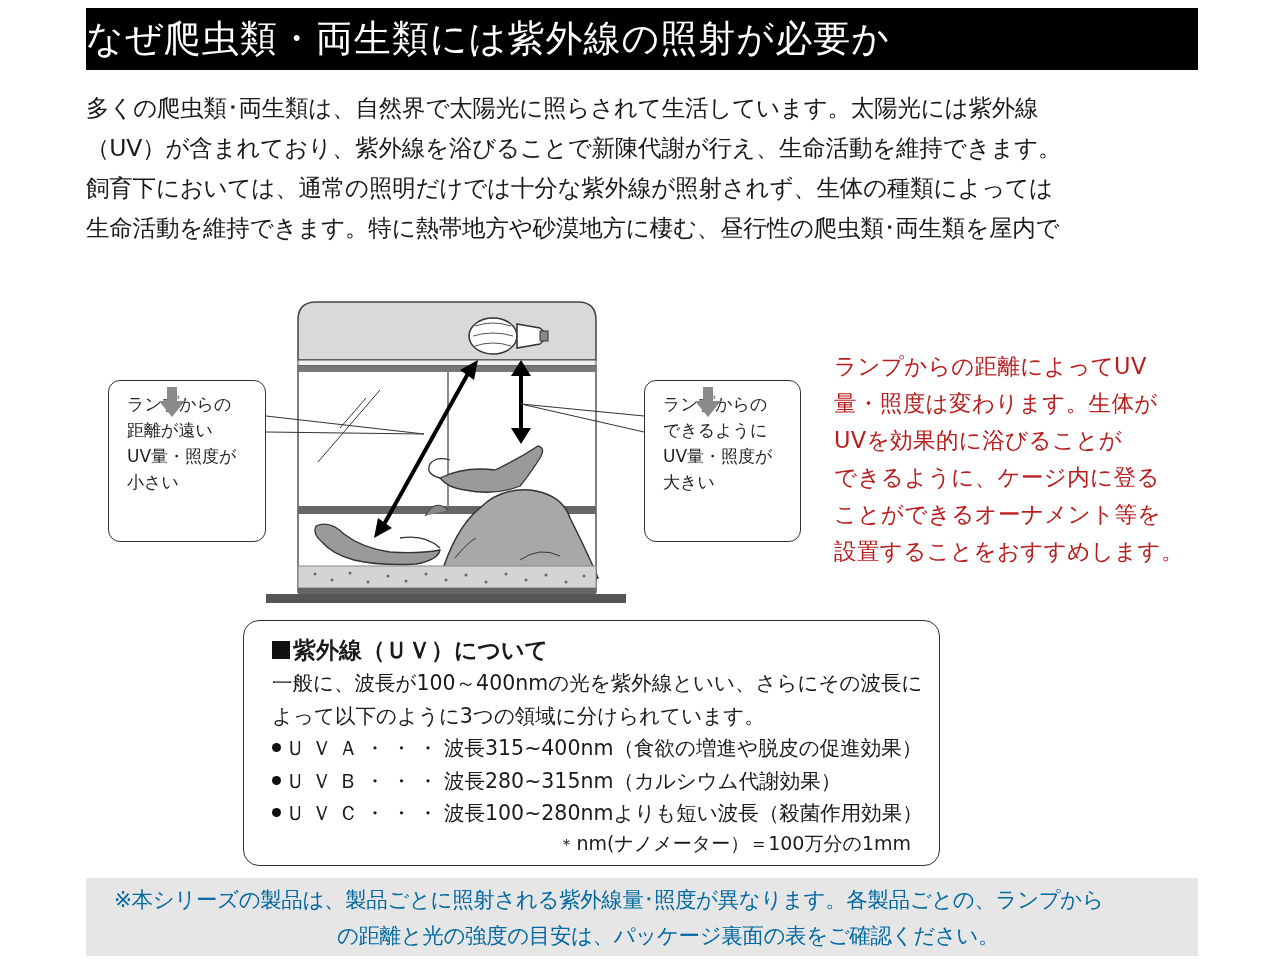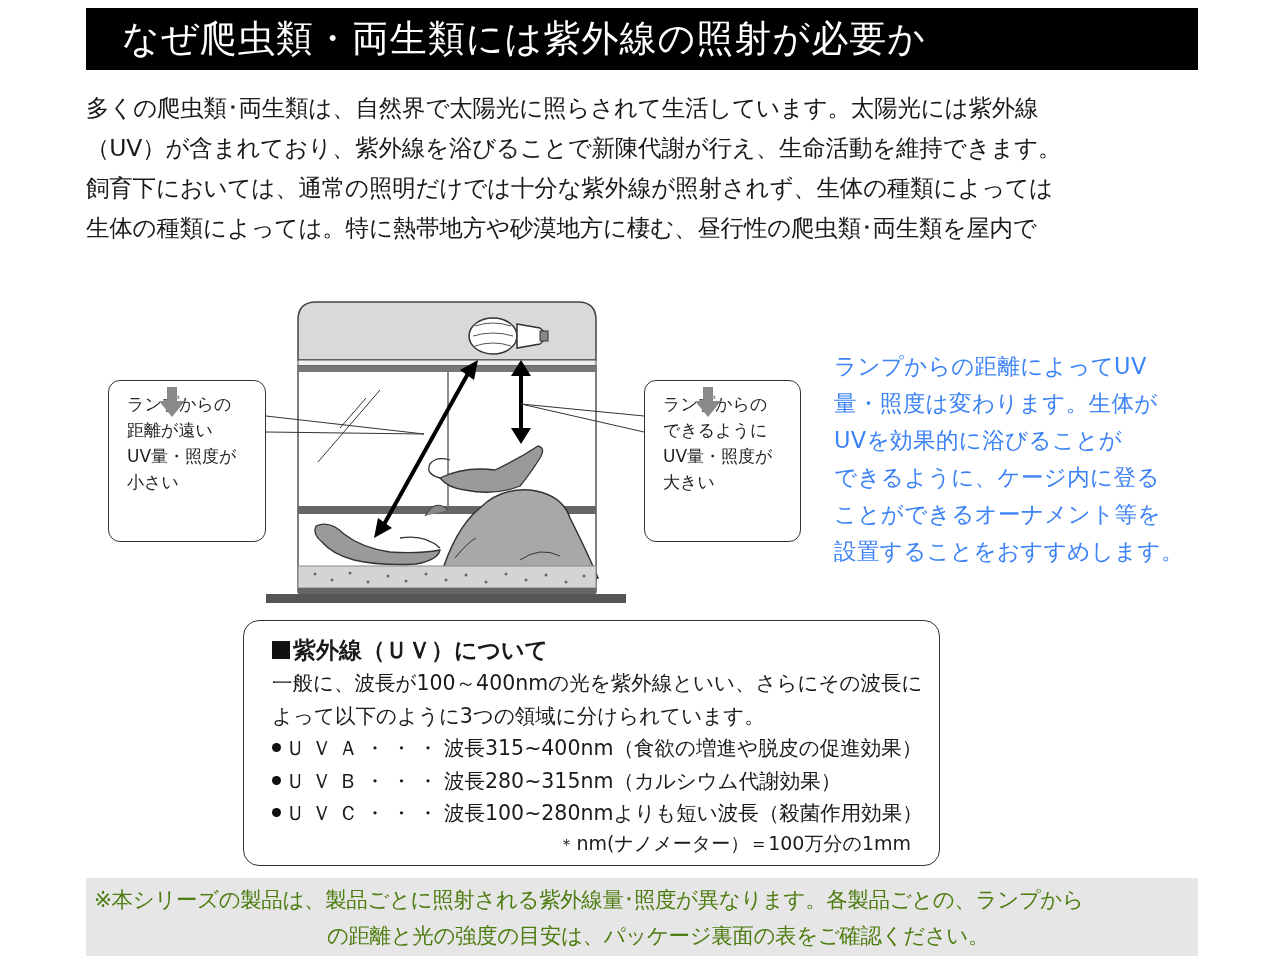--- a/index.html
+++ b/index.html
@@ -2,21 +2,21 @@
 <html><head>
 <meta charset="utf-8">
 <style>
   * { box-sizing: border-box; margin: 0; padding: 0; }
   html, body { width: 1280px; height: 960px; background: #ffffff; overflow: hidden; }
   body { font-family: "DejaVu Sans", "Liberation Sans", sans-serif; color: #1a1a1a; position: relative; }
 
   .title-bar {
     position: absolute; left: 86px; top: 8px; width: 1112px; height: 62px;
     background: #000; color: #fff;
-    font-size: 37px; line-height: 62px; padding-left: 36px; letter-spacing: 1px;
+    font-size: 37px; line-height: 62px; letter-spacing: 1px;
     white-space: nowrap; font-weight: normal;
   }
 
   .intro {
     position: absolute; left: 86px; top: 88px; width: 1130px;
     font-size: 23.5px; line-height: 40px; letter-spacing: -0.2px;
   }
   .intro p { white-space: nowrap; }
 
   .diagram { position: absolute; left: 100px; top: 298px; width: 720px; height: 312px; }
@@ -27,57 +27,57 @@
     font-size: 17px; line-height: 26px; padding: 10px 0 0 18px; color: #222;
   }
   .callout .arrow-shape {
     display: block; width: 26px; height: 30px; margin: 6px 0 6px 50px;
   }
   .callout-far  { left: 8px;  top: 82px; width: 158px; height: 162px; }
   .callout-near { left: 544px; top: 82px; width: 157px; height: 162px; }
 
   .side-note {
     position: absolute; left: 834px; top: 348px; width: 380px;
-    font-size: 22.5px; line-height: 37px; letter-spacing: 0.4px; color: #3b82f6;
+    font-size: 22.5px; line-height: 37px; letter-spacing: 0.4px; color: #b91c1c;
   }
   .side-note p { white-space: nowrap; }
 
   .uv-box {
     position: absolute; left: 243px; top: 620px; width: 697px; height: 246px;
     border: 1.5px solid #333; border-radius: 16px; padding: 12px 0 0 28px;
   }
   .uv-box .uv-heading { font-size: 23px; font-weight: bold; line-height: 34px; white-space: nowrap; }
   .uv-box .uv-heading .sq { display: inline-block; width: 18px; height: 18px; background: #111; margin-right: 3px; vertical-align: -1px; }
   .uv-box .uv-line { font-size: 20.5px; line-height: 32.5px; white-space: nowrap; }
   .uv-box .uv-item { font-size: 20.5px; line-height: 32.5px; white-space: nowrap; }
   .uv-box .uv-item .bullet { display: inline-block; width: 9px; height: 9px; border-radius: 50%; background: #111; margin-right: 4px; vertical-align: 3px; }
   .uv-box .uv-item .band { letter-spacing: 6px; }
   .uv-box .uv-note { position: absolute; right: 28px; bottom: 8px; font-size: 19px; white-space: nowrap; margin-top: 48px; }
   .uv-box .uv-note .ast { font-size: 16px; margin-right: 2px; }
 
   .footer-note {
     position: absolute; left: 86px; top: 878px; width: 1112px; height: 78px;
-    background: #e6e6e6; padding: 4px 0 0 8px;
-    font-size: 21.5px; line-height: 36px; color: #4d7c0f; letter-spacing: -0.4px;
+    background: #e6e6e6; padding: 4px 0 0 28px;
+    font-size: 21.5px; line-height: 36px; color: #0369a1; letter-spacing: -0.4px;
   }
   .footer-note p { white-space: nowrap; }
   .footer-note p.indent { padding-left: 24px; text-align: center; }
 </style>
 </head>
 <body>
 
 <div class="title-bar">
   <span>なぜ爬虫類・両生類には紫外線の照射が必要か</span>
 </div>
 
 <div class="intro">
   <p>多くの爬虫類･両生類は、自然界で太陽光に照らされて生活しています。太陽光には紫外線</p>
   <p>（UV）が含まれており、紫外線を浴びることで新陳代謝が行え、生命活動を維持できます。</p>
   <p>飼育下においては、通常の照明だけでは十分な紫外線が照射されず、生体の種類によっては</p>
-  <p>生体の種類によっては。特に熱帯地方や砂漠地方に棲む、昼行性の爬虫類･両生類を屋内で</p>
+  <p>生命活動を維持できます。特に熱帯地方や砂漠地方に棲む、昼行性の爬虫類･両生類を屋内で</p>
 </div>
 
 <div class="diagram">
   <svg width="720" height="312" viewBox="0 0 720 312">
 
     <path d="M198 62 L198 22 Q198 4 216 4 L478 4 Q496 4 496 22 L496 62 Z" fill="#d9d9d9" stroke="#444" stroke-width="1.5"></path>
     <rect x="198" y="62" width="298" height="6" fill="#f0f0f0" stroke="#555" stroke-width="1"></rect>
 
     <rect x="198" y="68" width="298" height="226" fill="#ffffff" stroke="#555" stroke-width="1.5"></rect>
     <rect x="198" y="68" width="298" height="6" fill="#777"></rect>

